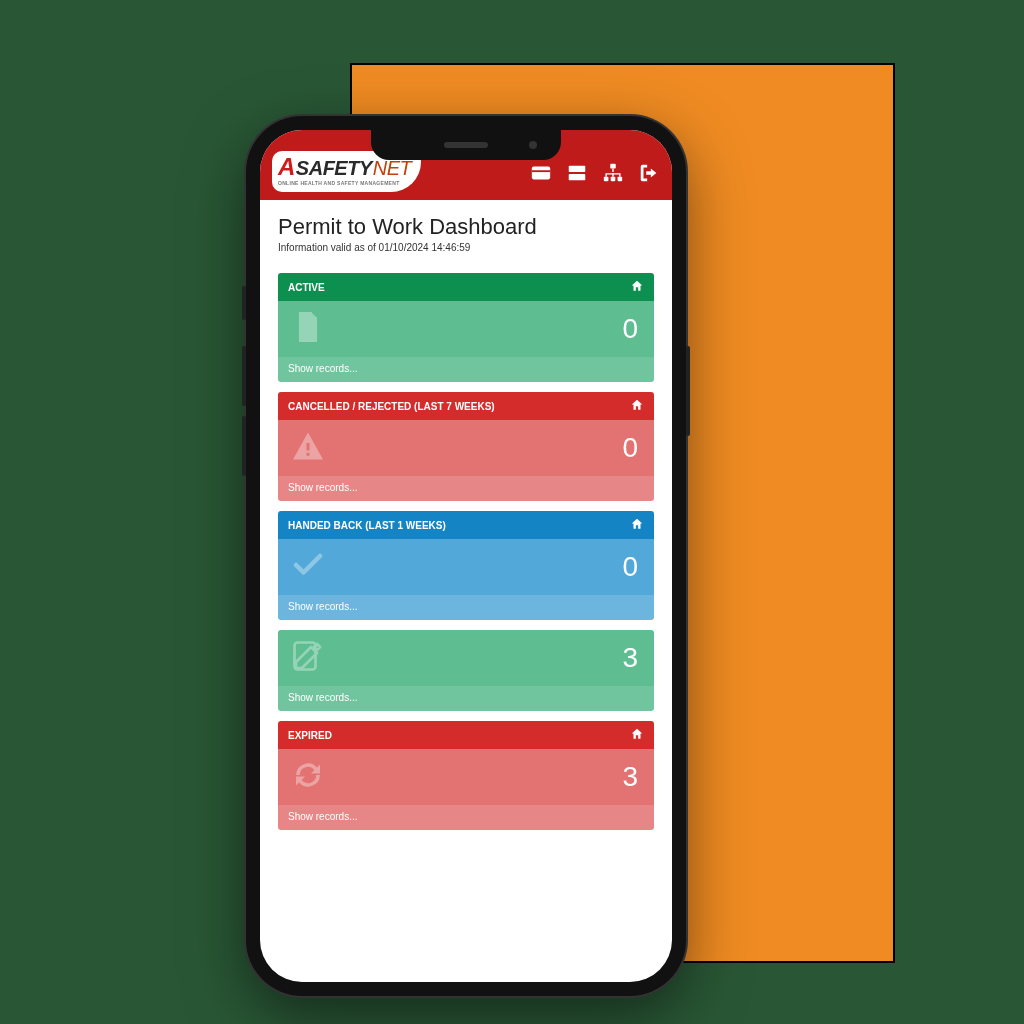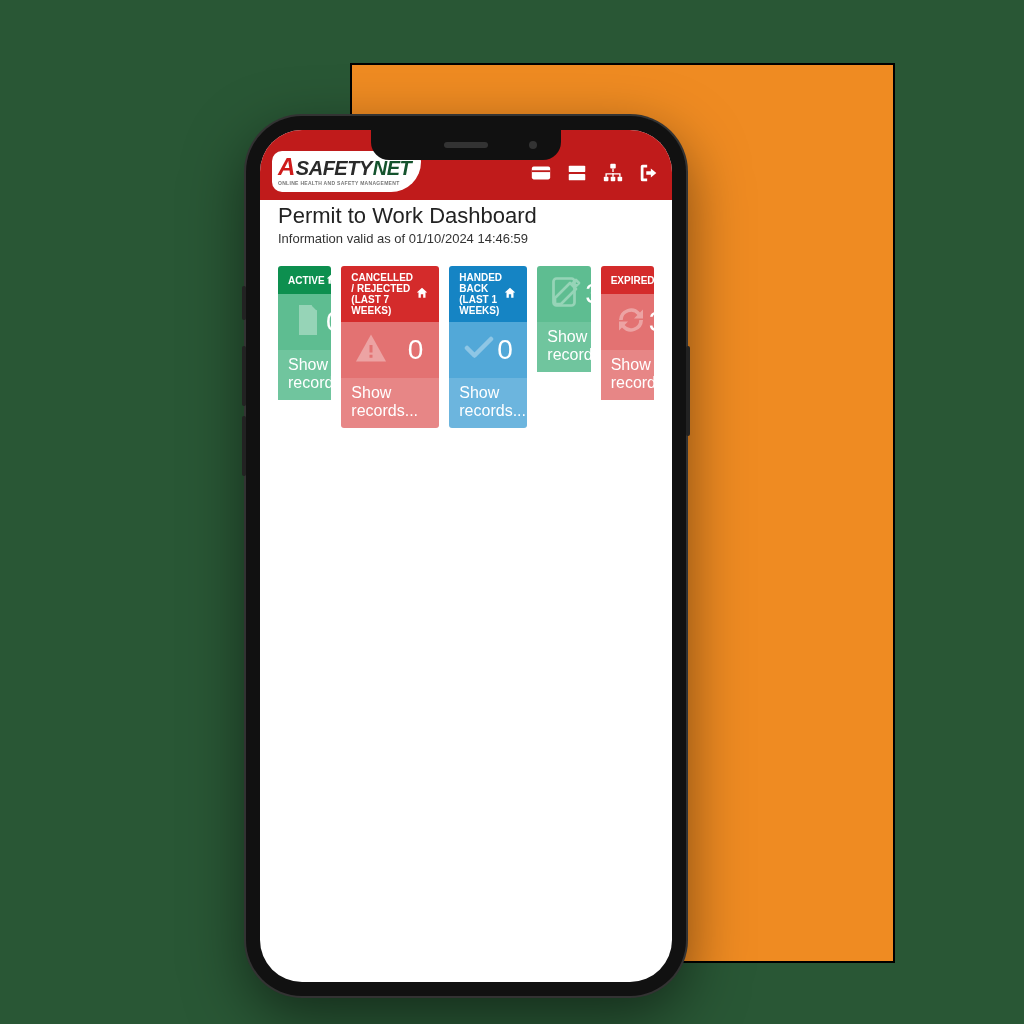--- a/index.html
+++ b/index.html
@@ -68,44 +68,44 @@
   .logo-text {
     font-weight: 900;
     font-style: italic;
     font-size: 20px;
     letter-spacing: -0.5px;
     color: #2a2a2a;
     display: flex; flex-direction:column; line-height:1;
   }
   .logo-text .main { display:flex; align-items:baseline; gap:1px;}
   .logo-text .main .a { color:#cf1b1b; font-size:24px; }
-  .logo-text .main .net { color:#14532d; font-weight:700; }
+  .logo-text .main .net { color:#c2410c; font-weight:400; }
   .logo-text .sub { font-size:5px; font-weight:600; color:#777; font-style:normal; letter-spacing:0.3px; margin-top:2px;}
   .top-icons { display:flex; gap:14px; padding-bottom:4px; }
   .top-icons svg { width:22px; height:22px; fill:#fff; }
 
-  .content { padding: 3px 18px; }
+  .content { padding: 14px 18px; }
   .title { font-size: 22px; font-weight: 400; color:#222; margin-bottom:2px; }
-  .subtitle { font-size: 13px; color:#333; }
-
-  .cards { margin-top: 20px; display:flex; flex-direction:row; gap:10px; }
+  .subtitle { font-size: 10px; color:#333; }
+
+  .cards { margin-top: 20px; display:flex; flex-direction:column; gap:10px; }
   .card { border-radius:3px; overflow:hidden; color:#fff; }
   .card-head {
     display:flex; justify-content:space-between; align-items:center;
     padding: 6px 10px; font-size:10px; font-weight:600;
   }
   .card-head svg { width:14px; height:14px; fill:#fff; }
   .card-body {
     display:flex; justify-content:space-between; align-items:center;
     padding: 8px 16px 8px 12px;
   }
   .card-body .bg-icon { opacity:.35; }
   .card-body .bg-icon svg { width:36px; height:36px; fill:#fff; }
   .card-body .count { font-size:28px; font-weight:400; }
-  .card-foot { padding:6px 10px 8px; font-size:16px; }
+  .card-foot { padding:6px 10px 8px; font-size:10px; }
 
   .green .card-head { background:#0d8f4f; }
   .green .card-body { background:#5ebd91; }
   .green .card-foot { background:#70c59e; }
 
   .red .card-head { background:#d42b2b; }
   .red .card-body { background:#e37272; }
   .red .card-foot { background:#e78686; }
 
   .blue .card-head { background:#1584c4; }

